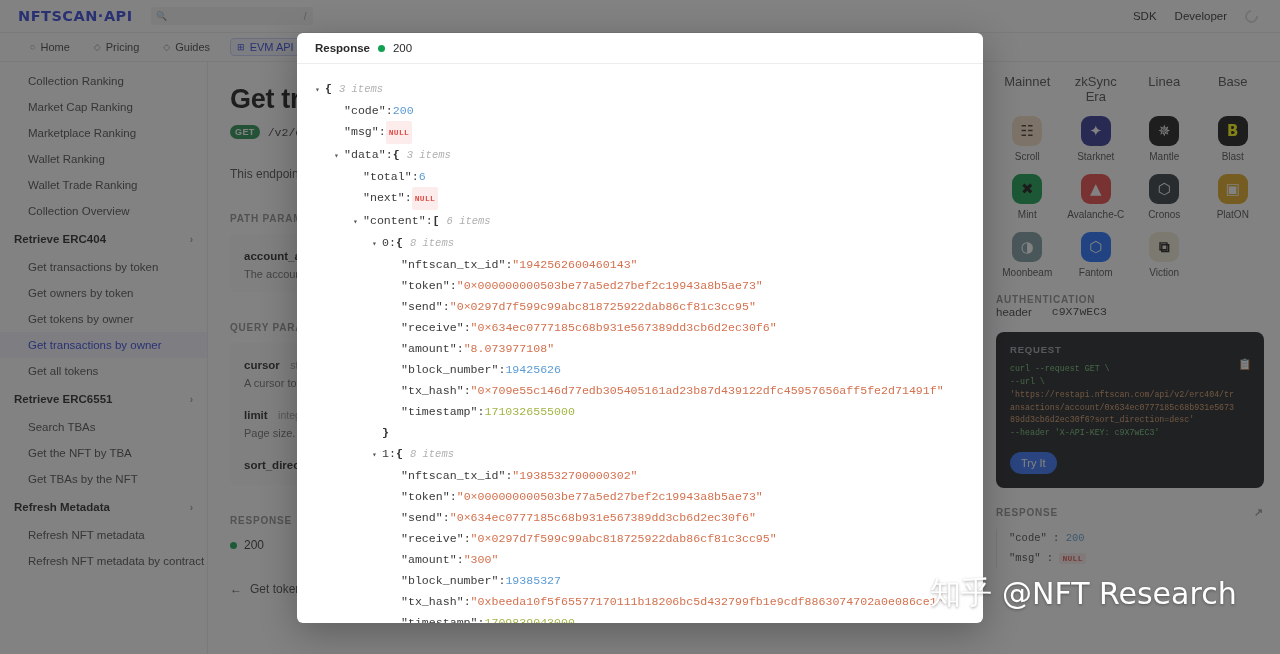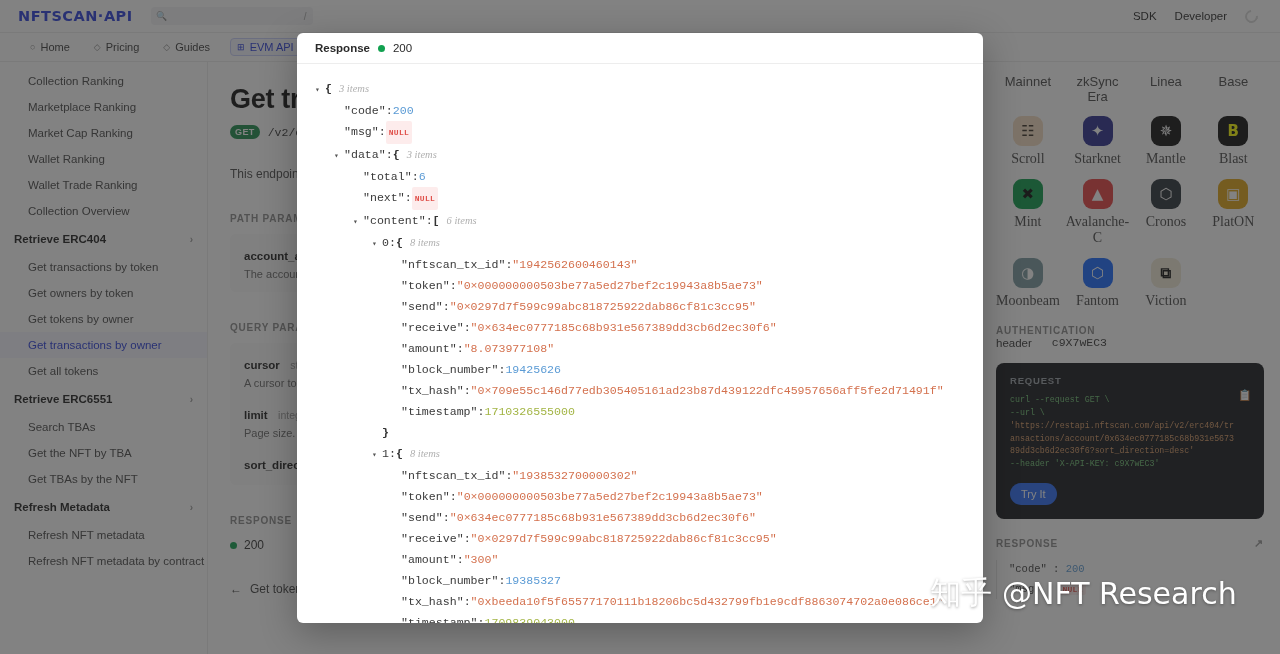--- a/index.html
+++ b/index.html
@@ -133,21 +133,21 @@
     row-gap: 12px; column-gap: 6px;
     margin-top: 2px;
   }
   .chain-cell { display: flex; flex-direction: column; align-items: center; gap: 5px; }
   .chain-icon {
     width: 30px; height: 30px; border-radius: 9px;
     display: flex; align-items: center; justify-content: center;
     font-size: 15px; font-weight: 700; color: #fff;
     font-family: "DejaVu Sans", sans-serif;
   }
-  .chain-label { font-size: 14px; color: #4a4a4a; text-align: center; font-family: Liberation Serif, serif; }
+  .chain-label { font-size: 10px; color: #4a4a4a; text-align: center; }
   .chain-label-only { font-size: 13px; color: #4a4a4a; text-align: center; }
 
   .rp-title {
     margin-top: 16px; font-size: 10px; font-weight: 700;
     letter-spacing: .8px; color: #8c8c8c;
   }
   .auth-row {
     display: flex; align-items: center; gap: 20px;
     font-size: 11.5px; color: #3a3a3a;
   }
@@ -226,21 +226,21 @@
   .tri {
     display: inline-block; width: 10px; color: #555; font-size: 8px;
     flex: 0 0 10px;
   }
   .jkey { color: #3a3a3a; }
   .jstr { color: #d4714e; }
   .jnum { color: #5b9bd5; }
   .jts  { color: #a3b545; }
   .jbrace { color: #333; font-weight: 700; }
   .jitems { color: #b0b0b0; font-style: italic; font-size: 10.5px; margin-left: 7px;
-            font-family: Liberation Serif, serif; }
+            font-family: Liberation Mono, monospace; }
 
   
   #watermark {
     position: absolute; left: 930px; top: 572px;
     display: flex; align-items: center; gap: 10px;
     color: #ffffff;
     font-size: 30px;
     text-shadow: 0 1px 3px rgba(0,0,0,.35);
     font-family: "DejaVu Sans", sans-serif;
     white-space: nowrap;
@@ -282,22 +282,22 @@
       <span class="glyph">⊞</span>
       <span>EVM API</span>
     </div>
     <div class="nav-item boxed">
       <span class="glyph">≡</span>
     </div>
   </div>
 
   <div class="sidebar">
     <div class="side-link">Collection Ranking</div>
+    <div class="side-link">Market Cap Ranking</div>
     <div class="side-link">Marketplace Ranking</div>
-    <div class="side-link">Market Cap Ranking</div>
     <div class="side-link">Wallet Ranking</div>
     <div class="side-link">Wallet Trade Ranking</div>
     <div class="side-link">Collection Overview</div>
 
     <div class="side-group">
       <span>Retrieve ERC404</span>
       <span class="chev">›</span>
     </div>
     <div class="side-link">Get transactions by token</div>
     <div class="side-link">Get owners by token</div>

